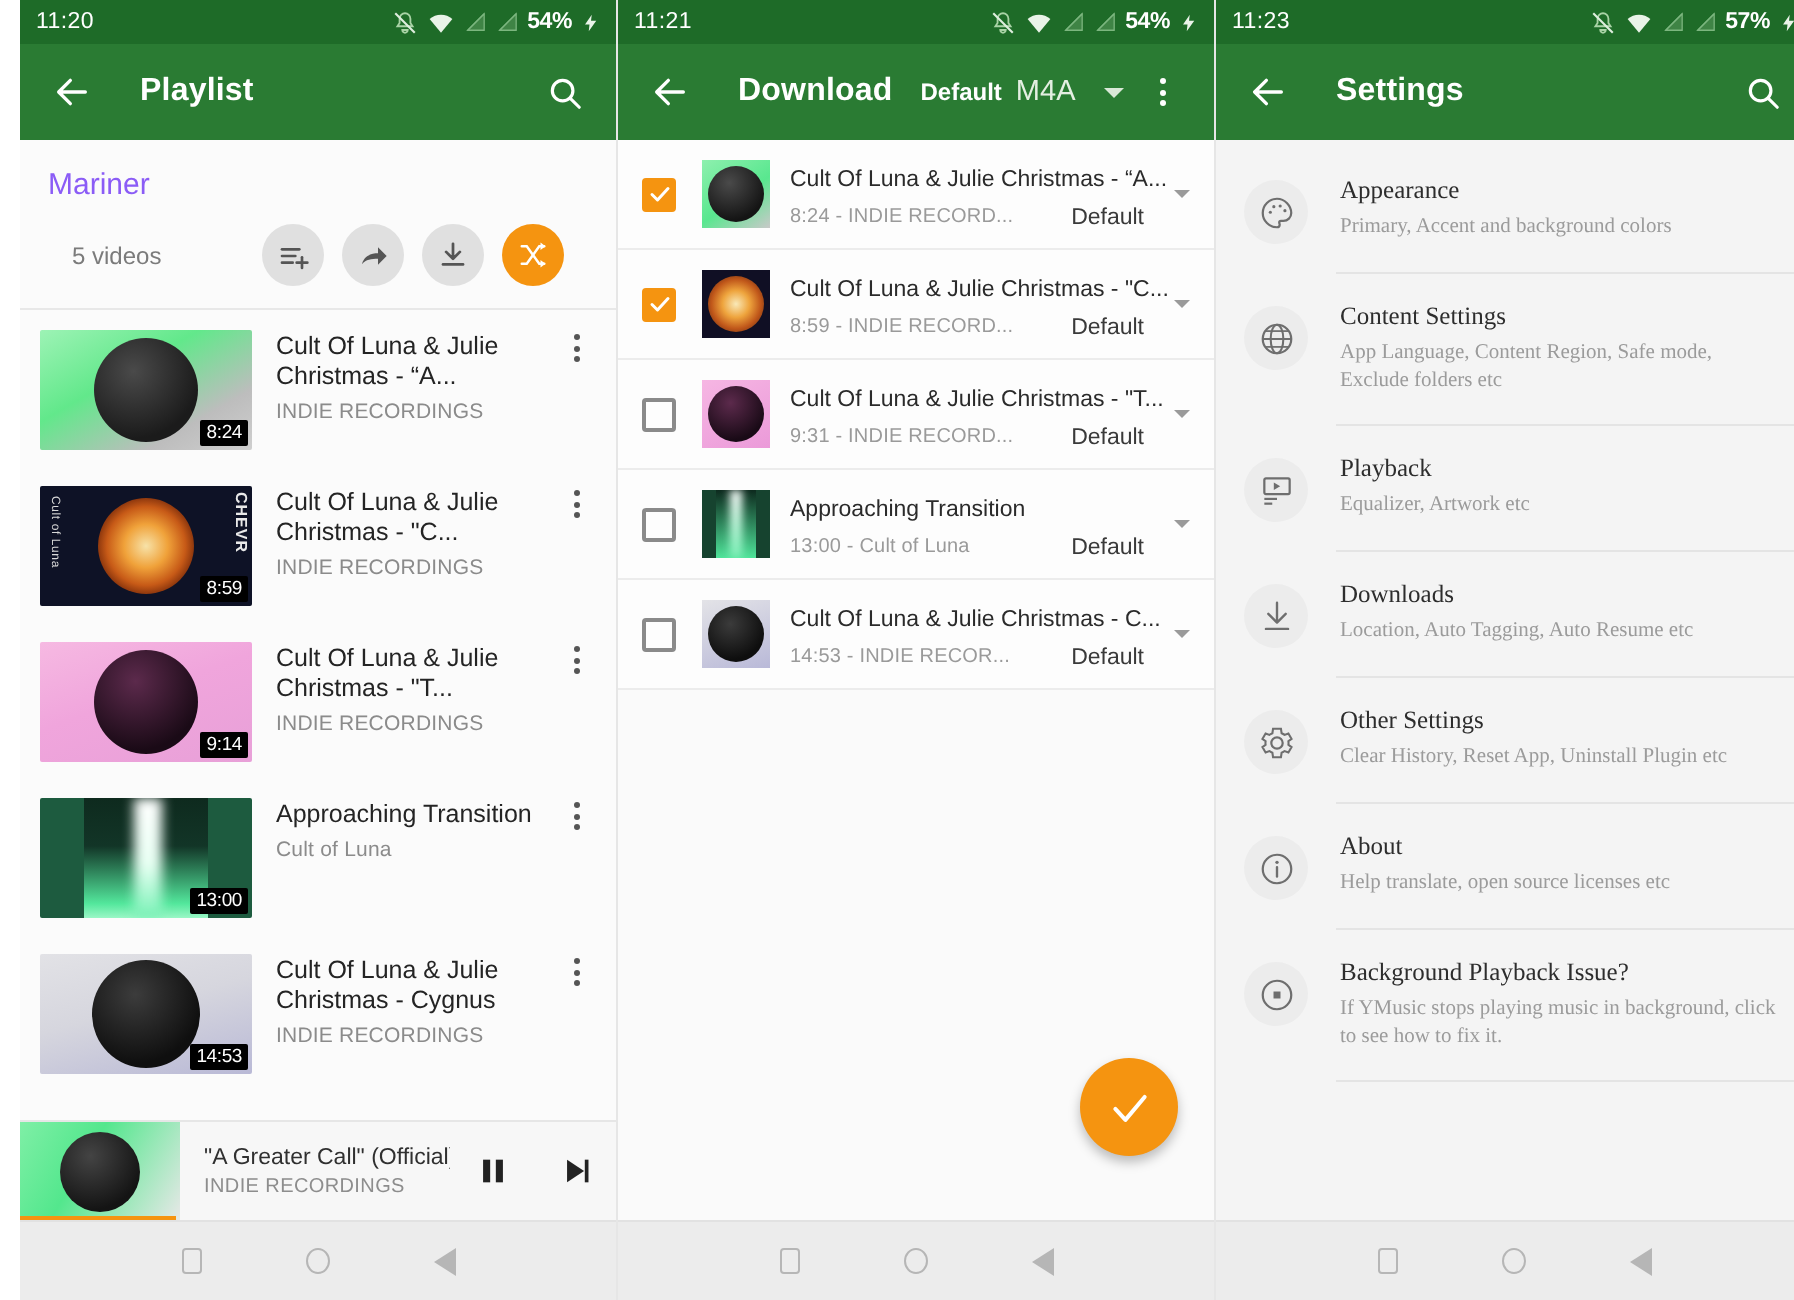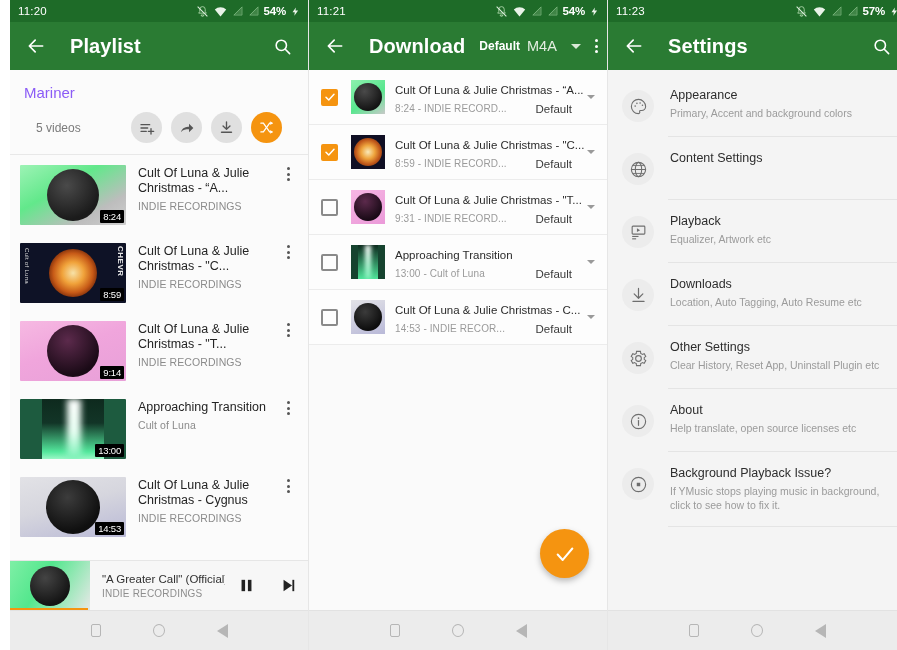--- a/index.html
+++ b/index.html
@@ -31,21 +31,21 @@
   .sb-ico { display: block; }
   .sb-batt { font-size: 11.5px; font-weight: 700; letter-spacing: -.2px; }
 
   
   .appbar {
     height: 48px; background: #2a7b33;
     display: flex; align-items: center;
     padding: 0 10px; color: #fff;
   }
   .appbar .title {
-    font-size: 20px; font-weight: 700; margin-left: 18px;
+    font-size: 16px; font-weight: 700; margin-left: 18px;
     letter-spacing: .1px; white-space: nowrap;
   }
   .appbar .spacer { flex: 1; }
   .iconbtn {
     width: 32px; height: 32px;
     display: flex; align-items: center; justify-content: center;
     flex: none;
   }
   .fmt-wrap { display: flex; align-items: center; gap: 7px; margin-left: 14px; }
   .fmt-default { font-size: 12px; font-weight: 700; color: #ffffff; }
@@ -174,21 +174,21 @@
     box-shadow: 0 3px 6px rgba(0,0,0,.26);
   }
 
   
   .set-body { background:#f4f4f4; height: calc(650px - 22px - 48px - 40px); padding-top: 4px;}
   .set-row { display:flex; align-items:flex-start; padding: 14px 16px 14px 14px; }
   .set-ico {
     width: 32px; height: 32px; border-radius:50%; background:#ececec;
     display:flex; align-items:center; justify-content:center; flex:none; margin-top: 2px;
   }
-  .set-txt { padding-left: 16px; flex:1; }
+  .set-txt { padding-left: 16px; flex:1;font-family:Liberation Serif, serif; }
   .set-title { font-size: 12.5px; color:#2d2d2d; }
   .set-sub { font-size: 10.5px; color:#9b9b9b; margin-top: 4px; line-height: 14px; }
   .set-div { height:1px; background:#e4e4e4; margin-left: 60px; margin-right: 10px; }
 
   
   .navbar {
     position:absolute; left:0; bottom:0; width:299px; height:40px;
     background:#ececec; display:flex; align-items:center; justify-content:center; gap:52px;
     border-top: 1px solid #e2e2e2;
   }
@@ -631,20 +631,21 @@
           <svg width="19" height="19" viewBox="0 0 24 24">
               <circle cx="12" cy="12" r="9" fill="none" stroke="#6e6e6e" stroke-width="1.4"></circle>
               <ellipse cx="12" cy="12" rx="4" ry="9" fill="none" stroke="#6e6e6e" stroke-width="1.3"></ellipse>
               <line x1="3" y1="12" x2="21" y2="12" stroke="#6e6e6e" stroke-width="1.3"></line>
               <line x1="4.6" y1="7" x2="19.4" y2="7" stroke="#6e6e6e" stroke-width="1.1"></line>
               <line x1="4.6" y1="17" x2="19.4" y2="17" stroke="#6e6e6e" stroke-width="1.1"></line>
             </svg>
         </span>
         <span class="set-txt">
           <span class="set-title" style="display:block">Content Settings</span>
+          <span class="set-sub" style="display:block;max-width:210px">App Language, Content Region, Safe mode, Exclude folders etc</span>
         </span>
       </div>
       <div class="set-div"></div>
 
       <div class="set-row">
         <span class="set-ico">
           <svg width="19" height="19" viewBox="0 0 24 24">
               <rect x="4" y="4" width="16" height="10" rx="1" fill="none" stroke="#6e6e6e" stroke-width="1.4"></rect>
               <path d="M10 6.6l4 2.4-4 2.4z" fill="#6e6e6e"></path>
               <line x1="4" y1="17" x2="12" y2="17" stroke="#6e6e6e" stroke-width="1.4"></line>

